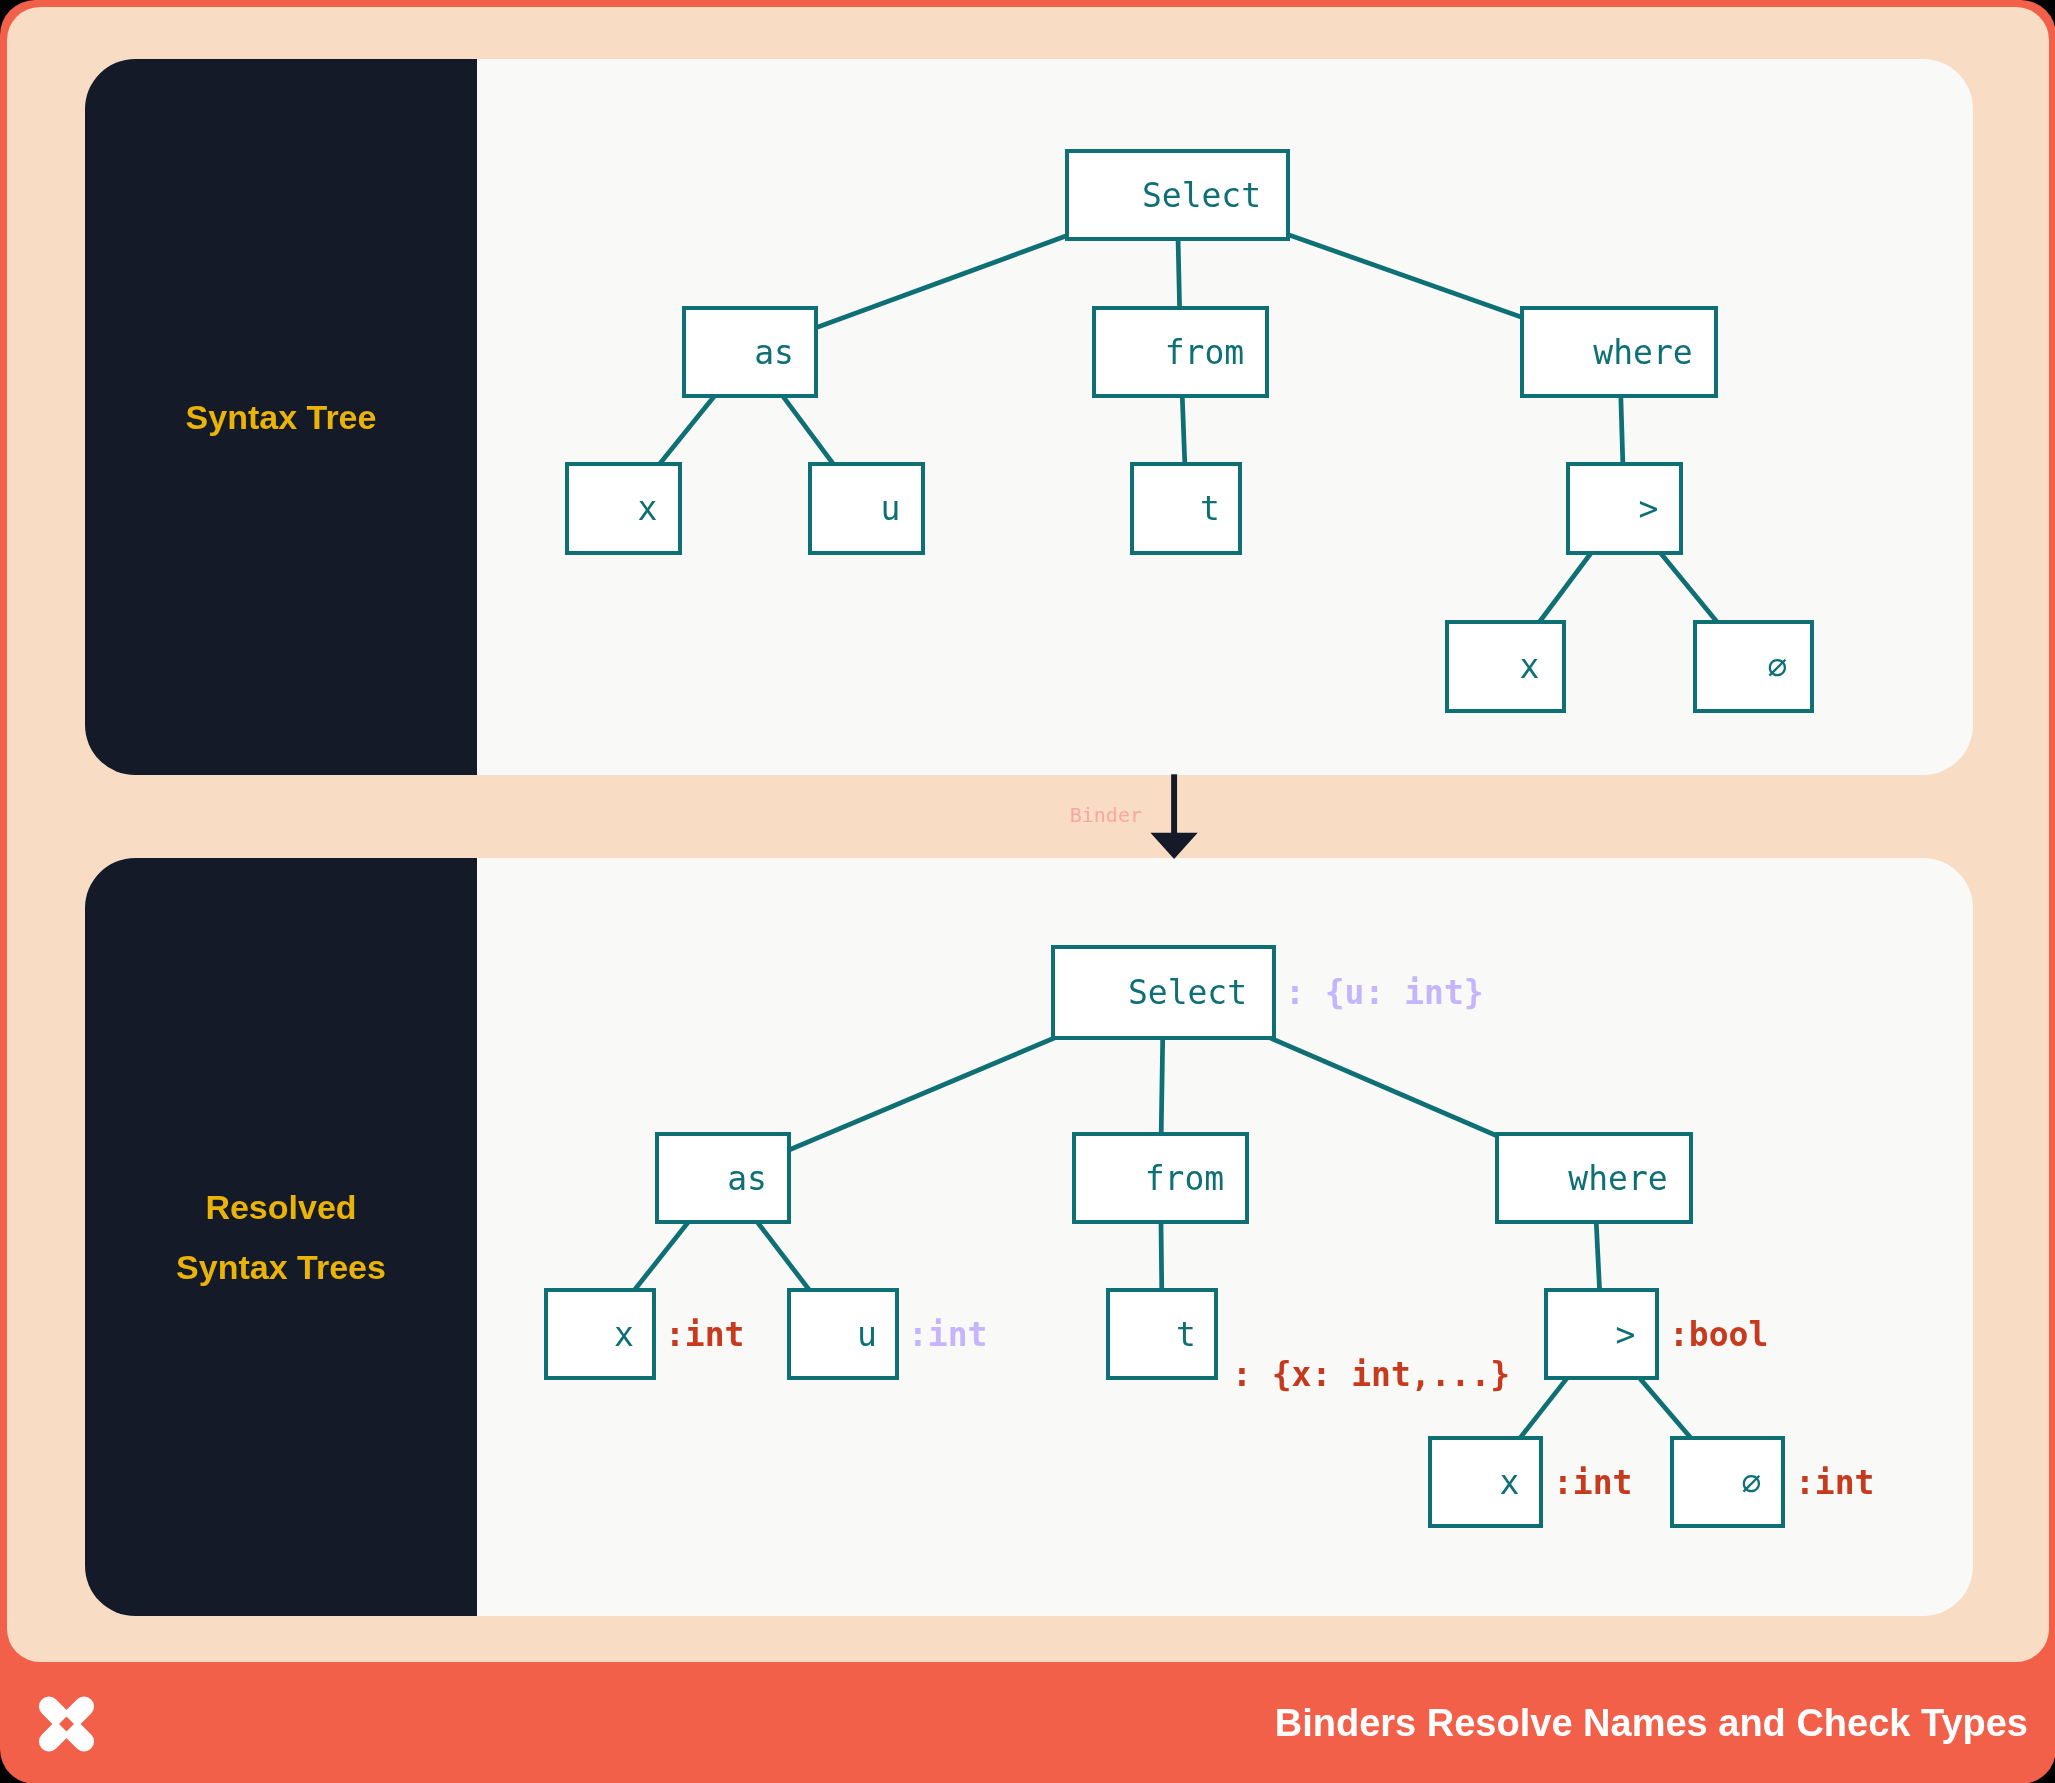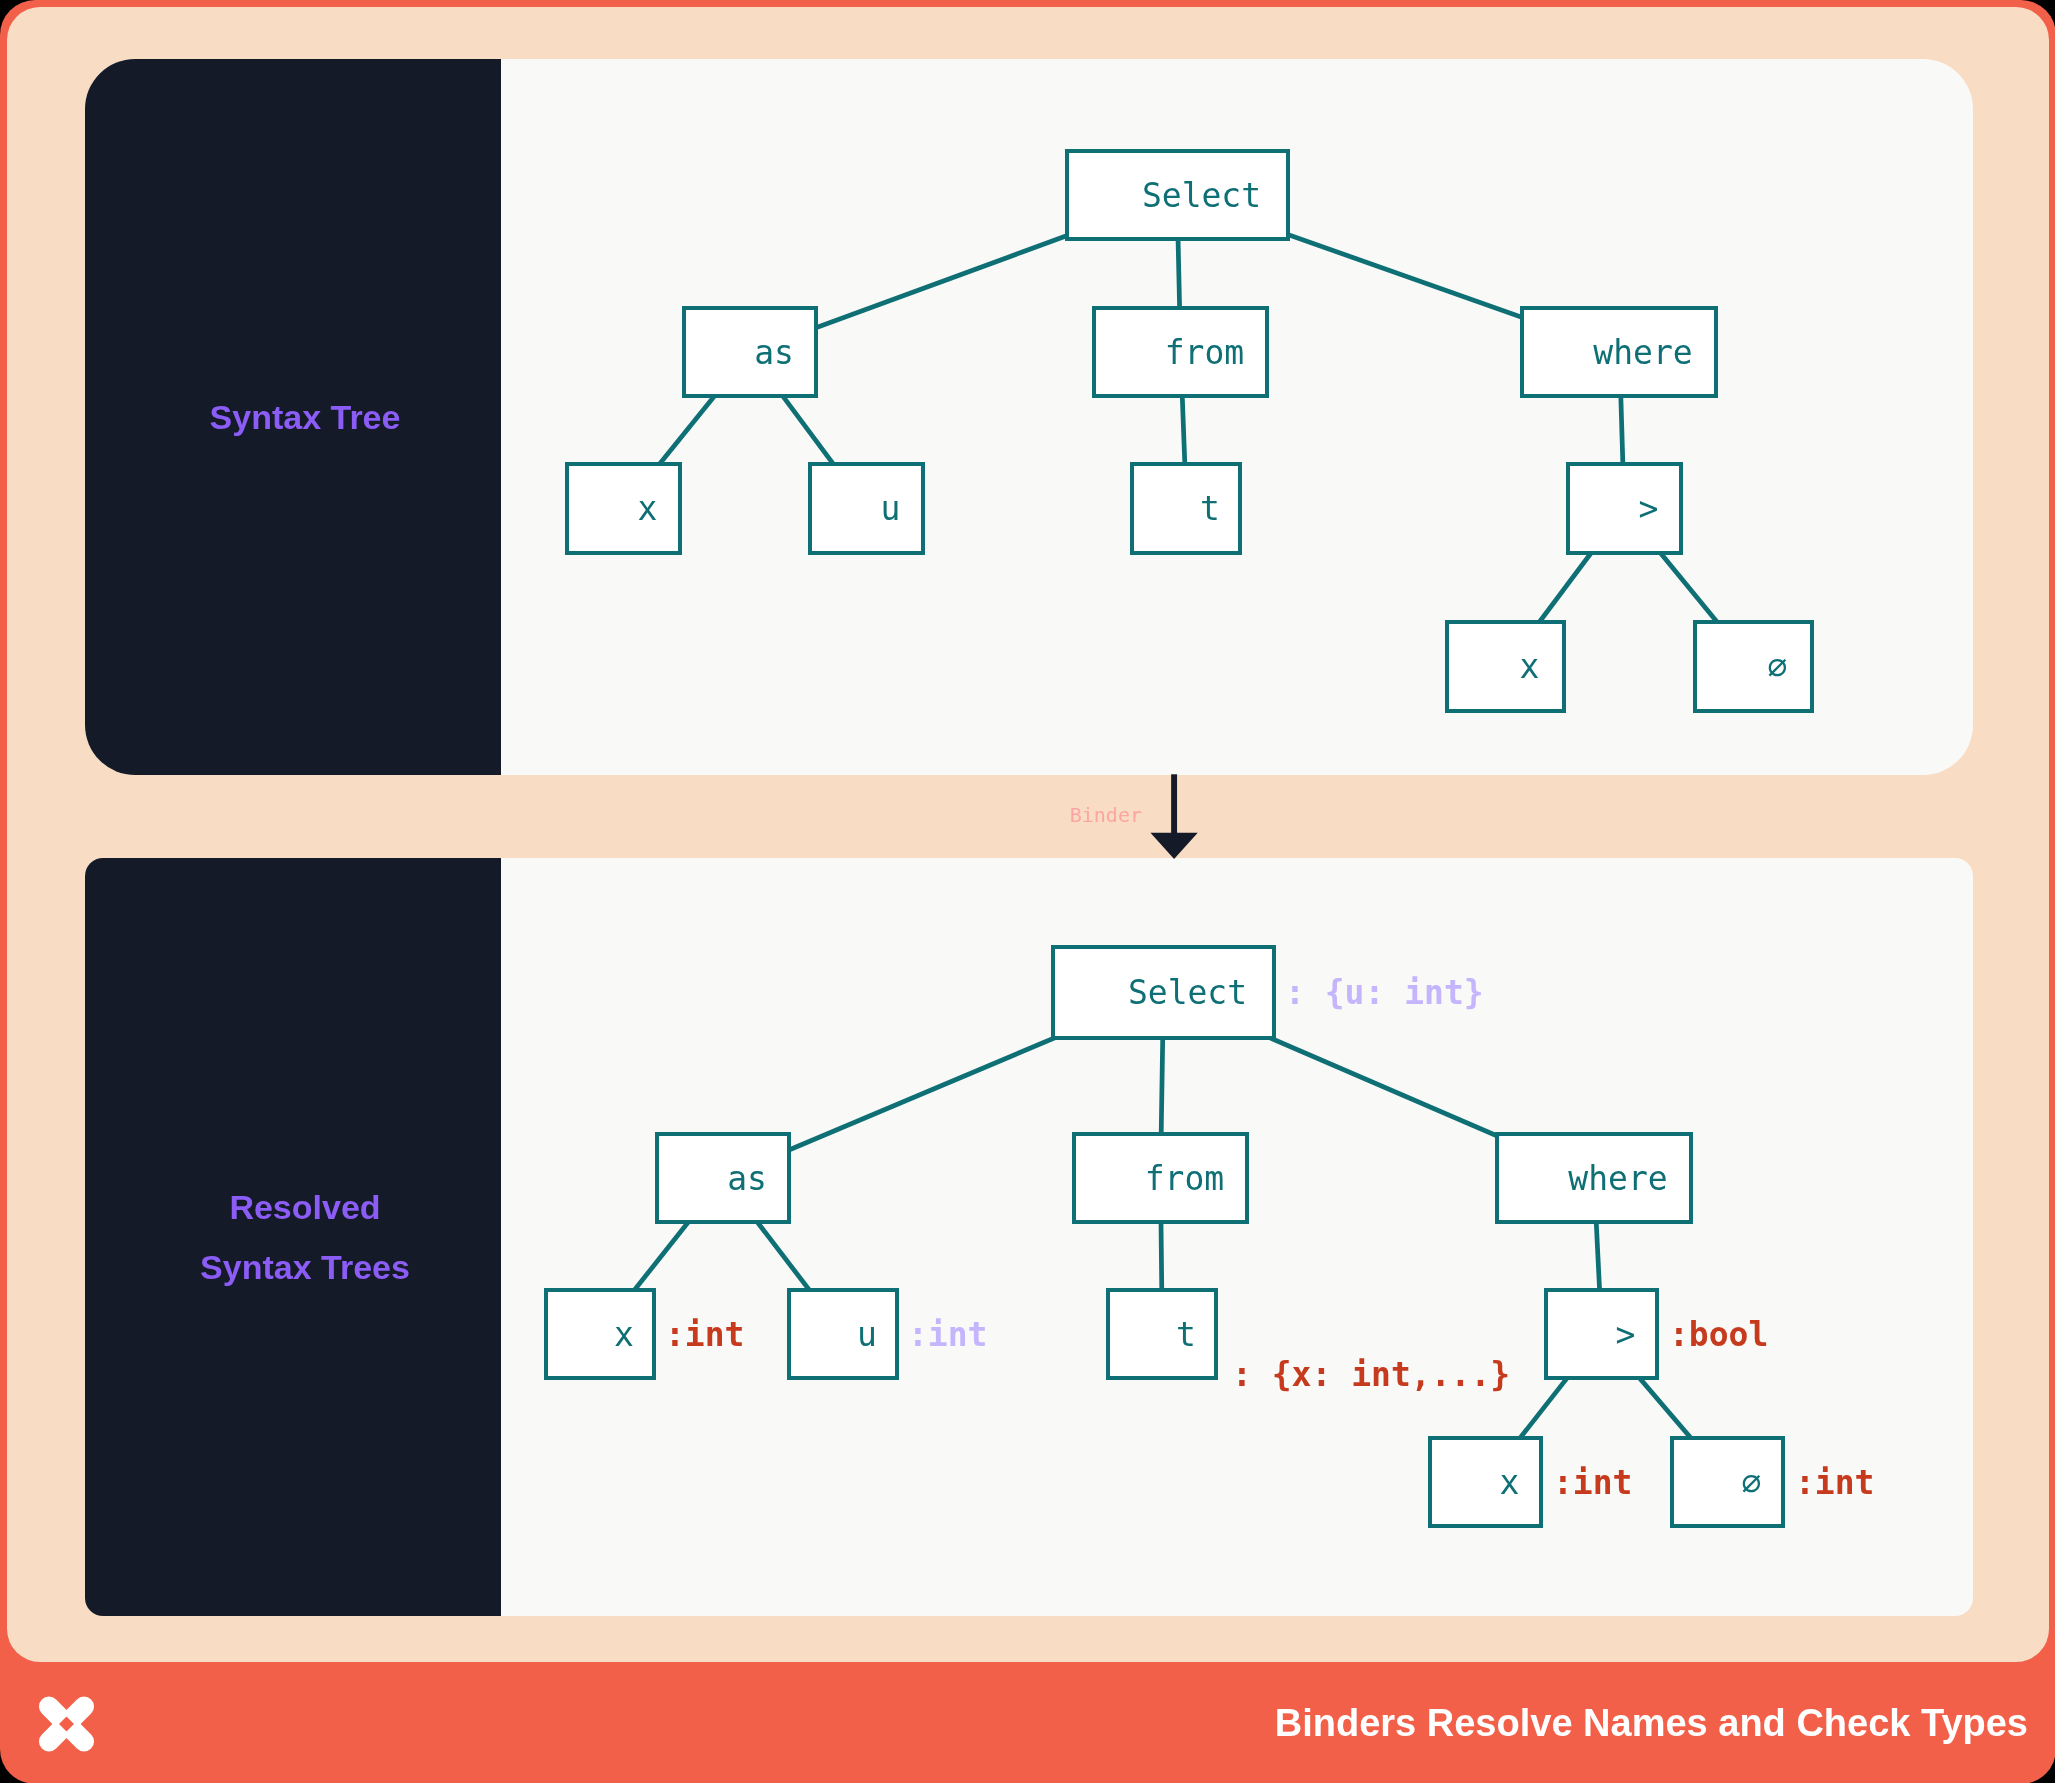--- a/index.html
+++ b/index.html
@@ -6,24 +6,24 @@
   body{
     width:2056px;height:1784px;position:relative;background:#000;
     font-family:"Liberation Sans",sans-serif;overflow:hidden;
   }
   .frame{position:absolute;inset:0;background:#F2604A;border-radius:35px;}
   .canvas{position:absolute;left:7px;top:7px;width:2042px;height:1655px;
     background:#F8DCC4;border-radius:33px;}
   .panel{position:absolute;left:85px;width:1888px;background:#F9F9F8;
     border-radius:50px;overflow:hidden;}
   .panel-top{top:59px;height:716px;}
-  .panel-bottom{top:858px;height:758px;border-radius:18px;}
+  .panel-bottom{top:858px;height:758px;}
   .sidebar{position:absolute;left:0;top:0;bottom:0;width:392px;background:#141A28;
-    color:#8b5cf6;display:flex;flex-direction:column;justify-content:center;
-    align-items:center;font-weight:bold;font-size:34px;line-height:60px;text-align:center;padding-left:24px;}
+    color:#eab308;display:flex;flex-direction:column;justify-content:center;
+    align-items:center;font-weight:bold;font-size:34px;line-height:60px;text-align:center;}
   #edges-svg{position:absolute;left:0;top:0;width:2056px;height:1784px;pointer-events:none;}
   #nodes-layer{position:absolute;left:0;top:0;width:2056px;height:1784px;pointer-events:none;}
   .node{position:absolute;background:#FFFFFF;border:4.7px solid #0E6F74;box-sizing:border-box;
     display:flex;align-items:center;justify-content:center;
     font-family:"DejaVu Sans Mono",monospace;font-size:33px;color:#0E6F74;padding-left:48px;}
   .ann{position:absolute;transform:translateY(-50%);white-space:pre;
     font-family:"DejaVu Sans Mono",monospace;font-size:33px;font-weight:bold;}
   .ann-red{color:#C63A1E;}
   .ann-navy{color:#c4b5fd;}
   .binder-label{position:absolute;right:914px;top:815px;transform:translateY(-50%);

